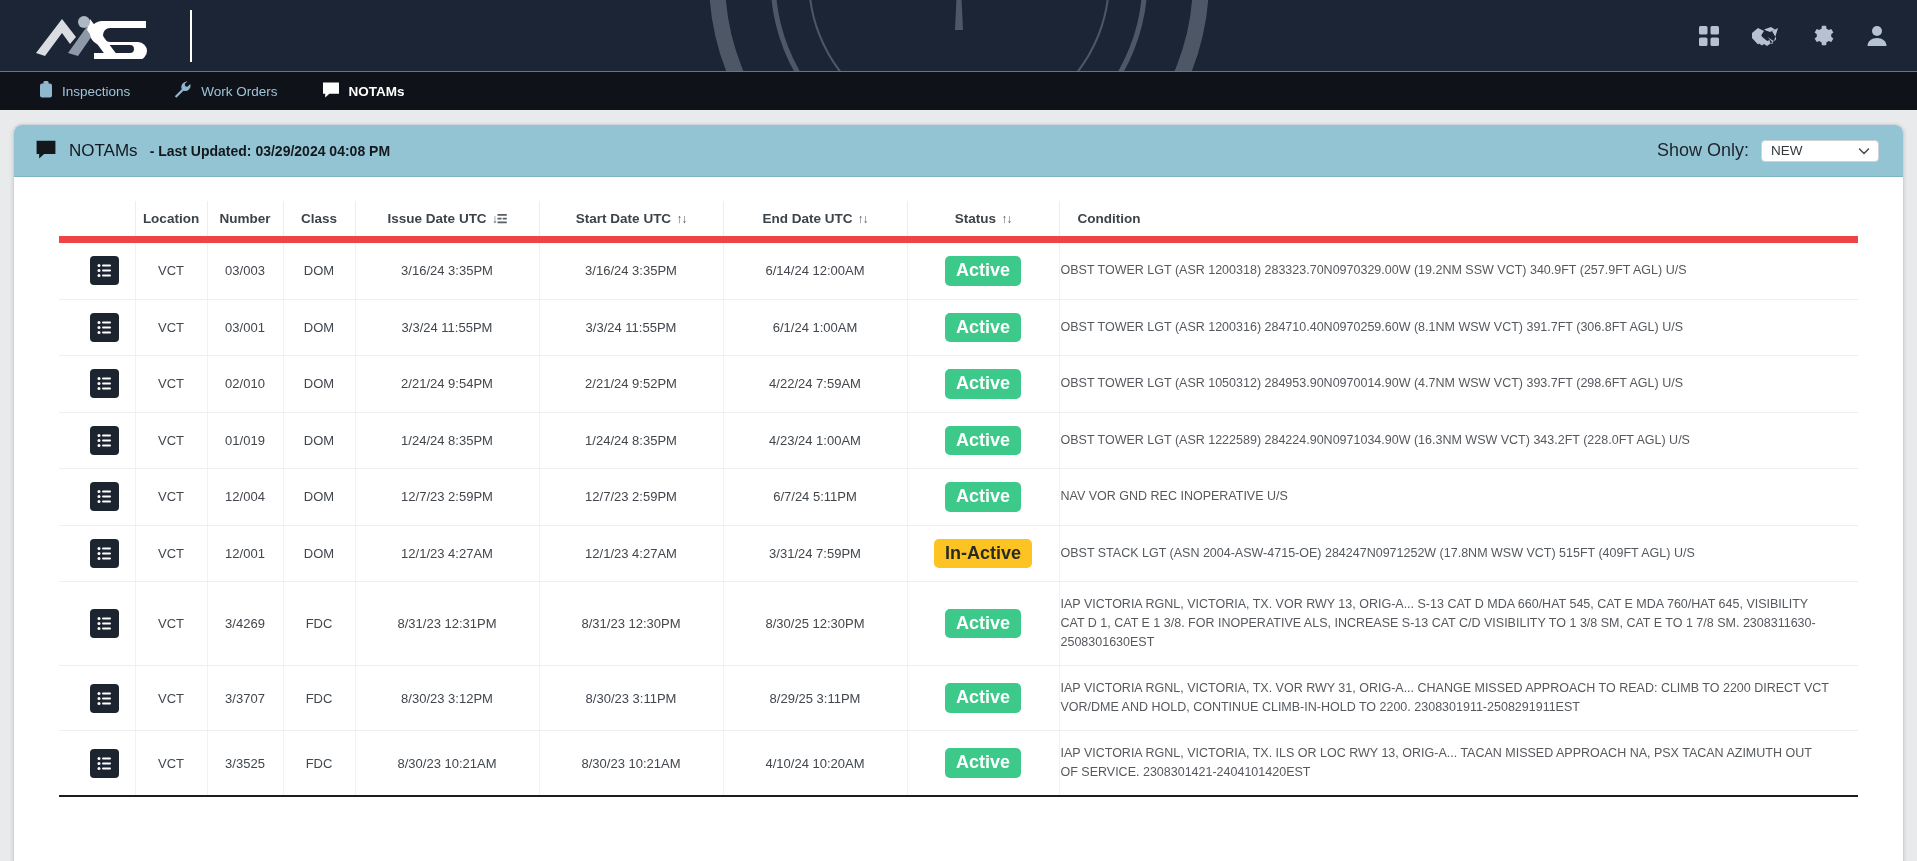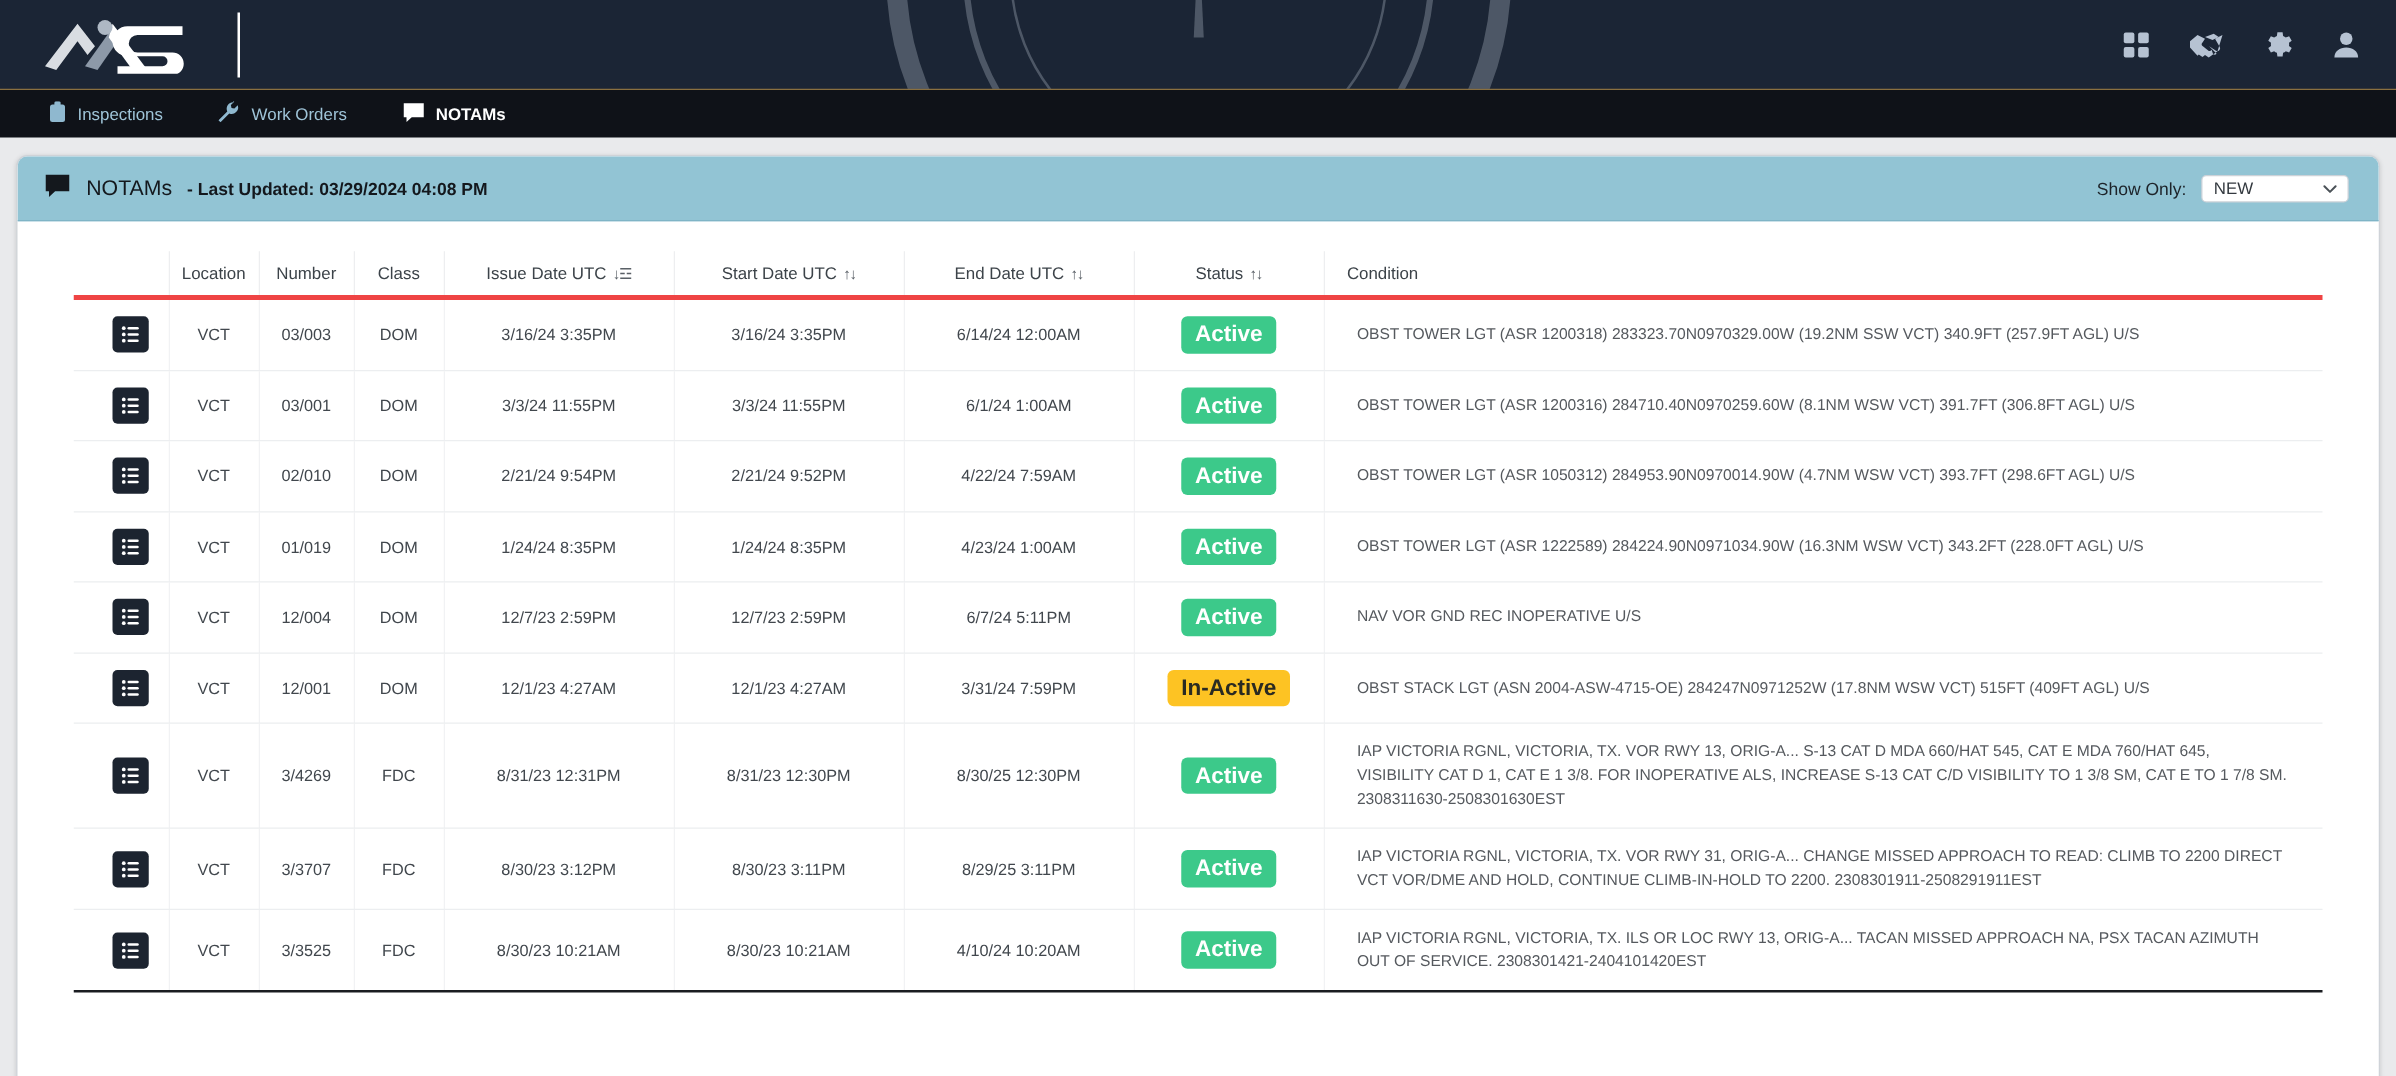--- a/index.html
+++ b/index.html
@@ -114,21 +114,21 @@
   .card-head-left {
     display: flex; align-items: center; gap: 12px;
     color: #14181d;
   }
   .card-head-left svg { fill: #14181d; }
   .head-title { font-size: 17px; }
   .head-sub { font-size: 14px; font-weight: bold; }
   .card-head-right {
     display: flex; align-items: center; gap: 12px;
   }
-  .show-only-label { font-size: 14px; color: #1d2329; }
+  .show-only-label { font-size: 18px; color: #1d2329; }
   .select-box {
     position: relative;
     width: 118px; height: 22px;
     background: #ffffff;
     border: 1px solid #ccd2d8;
     border-radius: 4px;
     display: flex;
     align-items: center;
     padding: 0 9px;
     cursor: pointer;
@@ -145,44 +145,44 @@
   
   .table-wrap {
     padding: 24px 45px 0 45px;
     height: 712px;
     overflow: hidden;
   }
   table { border-collapse: collapse; width: 100%; table-layout: fixed; }
   thead th {
     font-size: 13.5px;
     color: #3c4349;
-    font-weight: normal;
+    font-weight: bold;
     padding: 10px 6px;
-    border-bottom: 4px solid #ef4444;
+    border-bottom: 7px solid #ef4444;
     border-right: 1px solid #edeef0;
     text-align: center;
     white-space: nowrap;
     vertical-align: middle;
   }
   thead th:last-child { border-right: none; text-align: left; padding-left: 18px; }
   thead th .sort { margin-left: 5px; font-size: 12px; color: #5a6067; letter-spacing: -1px; }
 
   tbody td {
     font-size: 13px;
     color: #41474d;
     padding: 13px 6px;
     border-bottom: 1px solid #eceef0;
     border-right: 1px solid #f1f2f4;
     text-align: center;
     vertical-align: middle;
   }
   tbody tr:last-child td { border-bottom: 2px solid #1a1d21; }
   tbody td.cond {
     text-align: left;
-    padding-left: 26px;
+    padding-left: 1px;
     padding-right: 26px;
     border-right: none;
     line-height: 1.52;
     color: #55595e;
     font-size: 12.5px;
   }
   tbody td.icon-cell { padding-left: 22px; border-right: 1px solid #f1f2f4; }
 
   .row-icon {
     width: 29px; height: 29px;

